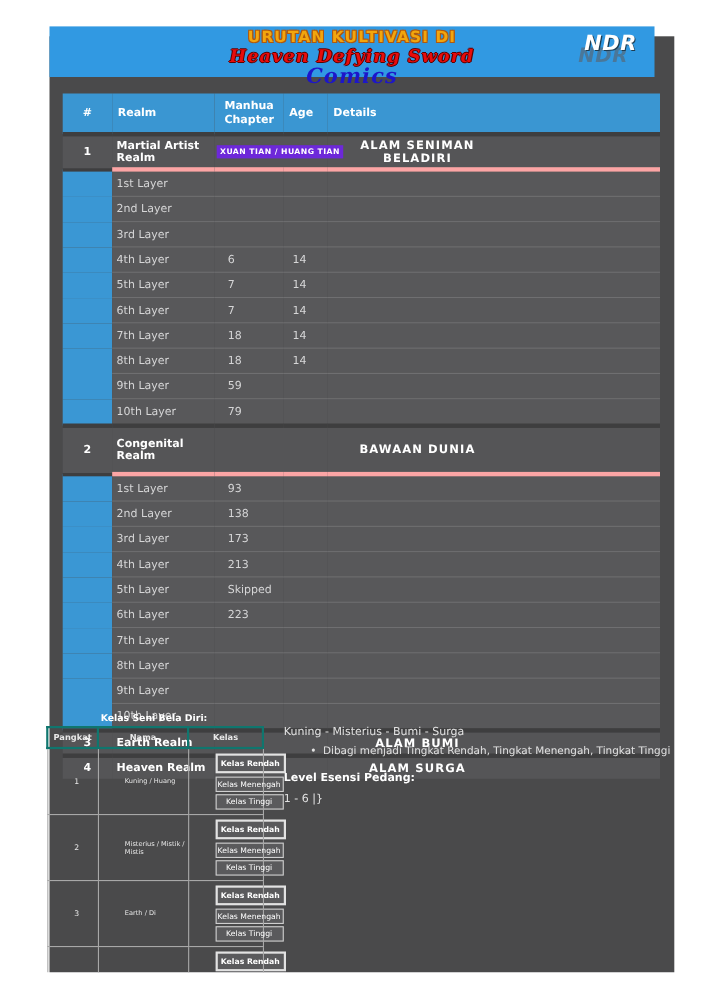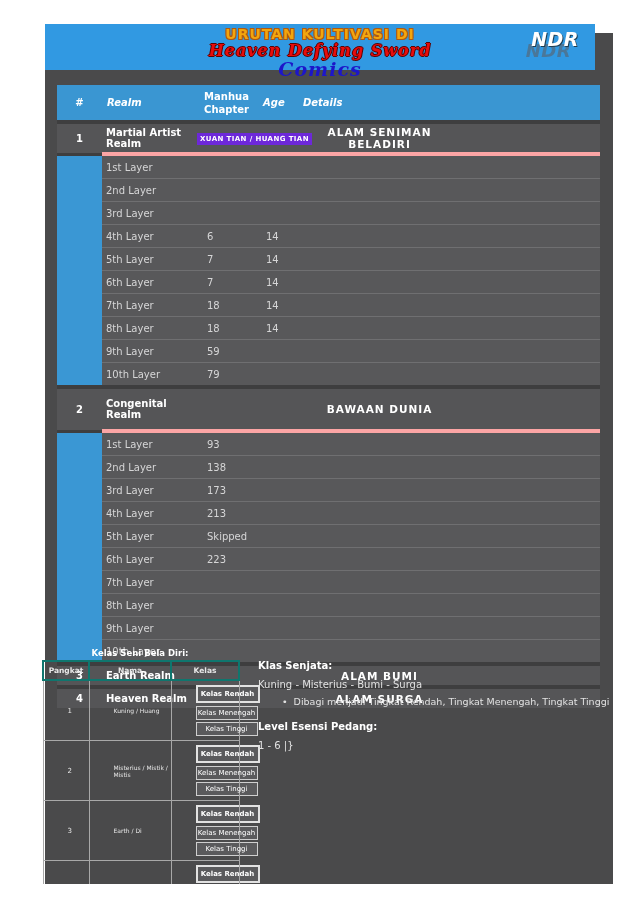--- a/index.html
+++ b/index.html
@@ -18,21 +18,21 @@
   .logo{position:absolute;right:16px;top:4px;width:70px;height:40px;}
   .ndr-front{position:absolute;right:0;top:0;font-size:19px;font-weight:bold;font-style:italic;color:#ffffff;
              letter-spacing:0.5px;text-shadow:1px 1px 0 #1e3d52;}
   .ndr-back{position:absolute;right:8px;top:12px;font-size:18px;font-weight:bold;font-style:italic;color:#4a7799;letter-spacing:0.5px;}
 
   
   table.main{position:absolute;left:57px;top:85px;width:543px;border-collapse:collapse;table-layout:fixed;z-index:1;
              font-size:10px;color:#d6d6d7;}
   table.main th{background:#3a96d2;color:#ffffff;font-weight:bold;font-size:10px;height:33px;vertical-align:middle;}
   th.c-num{text-align:center;}
-  th.c-realm,th.c-age,th.c-details{text-align:left;padding-left:5px;font-style:italic;}
+  th.c-realm,th.c-age,th.c-details{text-align:left;padding-left:5px;}
   th.c-chapter{text-align:center;line-height:1.3;}
   table.main td{height:20px;vertical-align:middle;background:#58585a;}
   tr.realm-row td{border-top:4px solid #3e3e3f;background:#555557;color:#ffffff;font-weight:bold;}
   tr.realm-h30 td{height:26px;}
   tr.realm-h42 td{height:38px;}
   tr.realm-h20 td{height:17px;}
   tr.layer-row td{border-top:1px solid #6f6f71;}
   tr.layer-row td.blue-cell{border-top:none;background:#3a97d4;}
   tr.first-layer td{border-top:4px solid #fca5a5;}
   tr.first-layer td.blue-cell{border-top:3px solid #3e3e3f;background:#3a97d4;}
@@ -320,20 +320,19 @@
           <td class="kelas-cell">
             <div class="btn primary">Kelas Rendah</div>
             <div class="btn">Kelas Menengah</div>
             <div class="btn">Kelas Tinggi</div>
           </td>
         </tr>
       </tbody>
   </table>
 
   <div class="weapon-info">
-    <div class="wi-heading">Klas Senjata:</div>
     <div class="wi-line">Kuning - Misterius - Bumi - Surga</div>
     <div class="bullet-item">Dibagi menjadi Tingkat Rendah, Tingkat Menengah, Tingkat Tinggi</div>
     <div class="wi-heading2">Level Esensi Pedang:</div>
     <div class="wi-line">1 - 6 |}</div>
   </div>
 
 </div>
 
 </body></html>

